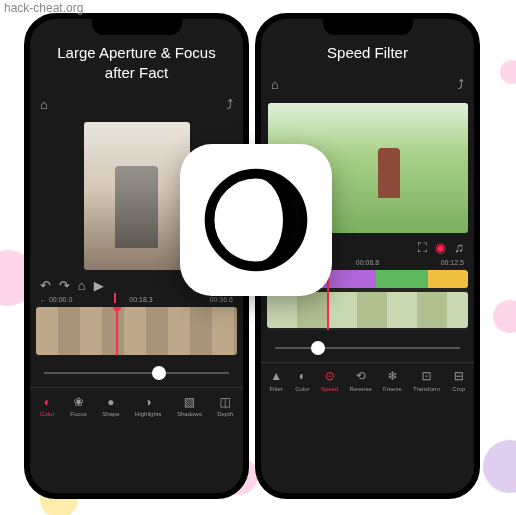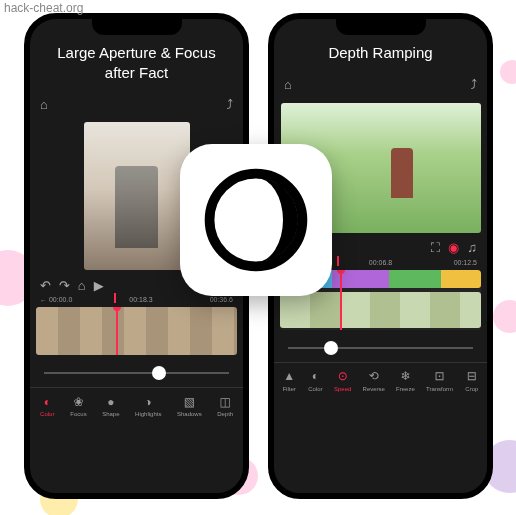--- a/index.html
+++ b/index.html
@@ -6,21 +6,21 @@
 body{width:516px;height:515px;background:#fff;position:relative;overflow:hidden}
 .watermark{position:absolute;top:1px;left:4px;color:#888;font-size:12px;z-index:100}
 .bg-dots{position:absolute;inset:0;z-index:0}
 .dot{position:absolute;border-radius:50%;opacity:.55}
 .d1{width:56px;height:56px;background:#ffb3d9;top:250px;left:-20px}
 .d2{width:38px;height:38px;background:#ffe066;top:480px;left:40px}
 .d3{width:38px;height:38px;background:#ffb3d9;bottom:20px;left:220px}
 .d4{width:53px;height:53px;background:#c7a6e0;top:440px;right:-20px}
 .d5{width:24px;height:24px;background:#ffb3d9;top:60px;right:-8px}
 .d6{width:33px;height:33px;background:#ffb3d9;top:300px;right:-10px}
-.phones{position:absolute;top:13px;left:24px;display:flex;gap:19px;z-index:1}
+.phones{position:absolute;top:13px;left:24px;display:flex;gap:6px;z-index:1}
 .phone{width:225px;height:486px;background:#1a1a1a;border-radius:32px;border:6px solid #000;overflow:hidden;position:relative;display:flex;flex-direction:column}
 .notch{position:absolute;top:0;left:50%;transform:translateX(-50%);width:90px;height:16px;background:#000;border-radius:0 0 12px 12px;z-index:10}
 .title{color:#fff;font-size:15px;font-weight:500;text-align:center;padding:24px 12px 8px;line-height:1.3}
 .row{display:flex;align-items:center;padding:0 10px;height:28px;gap:8px}
 .icon{color:#aaa;font-size:13px}
 .icon.active{color:#ff2a52}
 .preview{flex:0 0 auto;display:flex;justify-content:center;align-items:center;padding:4px 0}
 .pv1{width:106px;height:148px;background:linear-gradient(180deg,#e8e4dc 0%,#d4c8b8 45%,#8a7a6a 100%);border-radius:3px;position:relative}
 .pv1::after{content:"";position:absolute;left:30%;top:30%;width:40%;height:55%;background:linear-gradient(#666,#333);border-radius:4px 4px 0 0;opacity:.6}
 .pv2{width:200px;height:130px;background:linear-gradient(180deg,#dff0d8 0%,#a8d088 40%,#7ab060 100%);border-radius:3px;position:relative}
@@ -122,21 +122,21 @@
         </div>
         <div class="tool">
           <div class="ticon">◫</div>
           <div class="tlbl">Depth</div>
         </div>
       </div>
 </div>
 
 <div class="phone">
   <div class="notch"></div>
-  <div class="title">Depth Ramping</div>
+  <div class="title">Speed Filter</div>
   <div class="row">
     <span class="icon">⌂</span>
     <span class="spacer"></span>
     <span class="icon">⤴</span>
   </div>
   <div class="preview">
         <div class="pv2"></div>
       </div>
   <div class="row controls">
     <span class="icon">▶</span>

